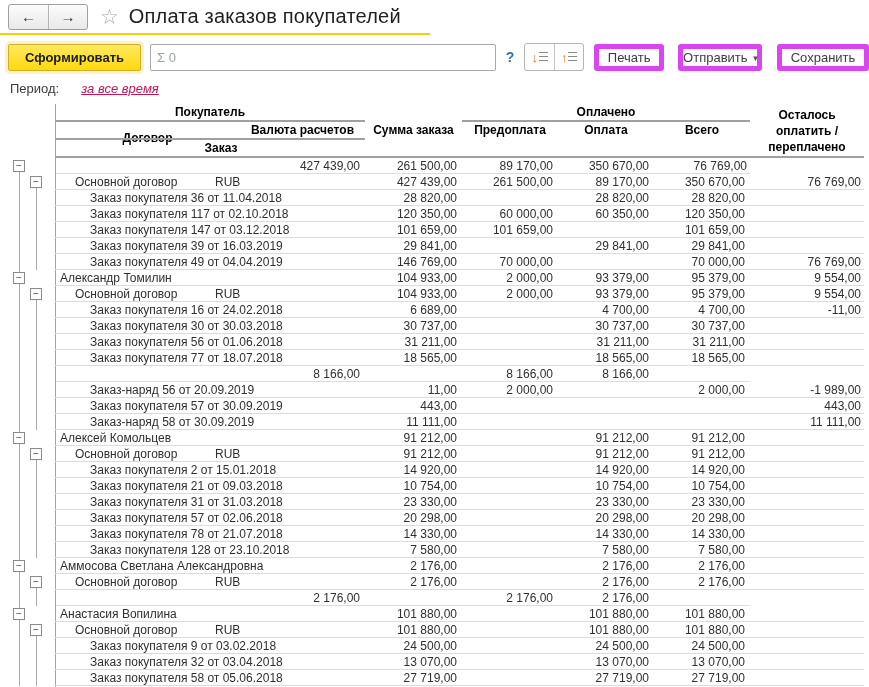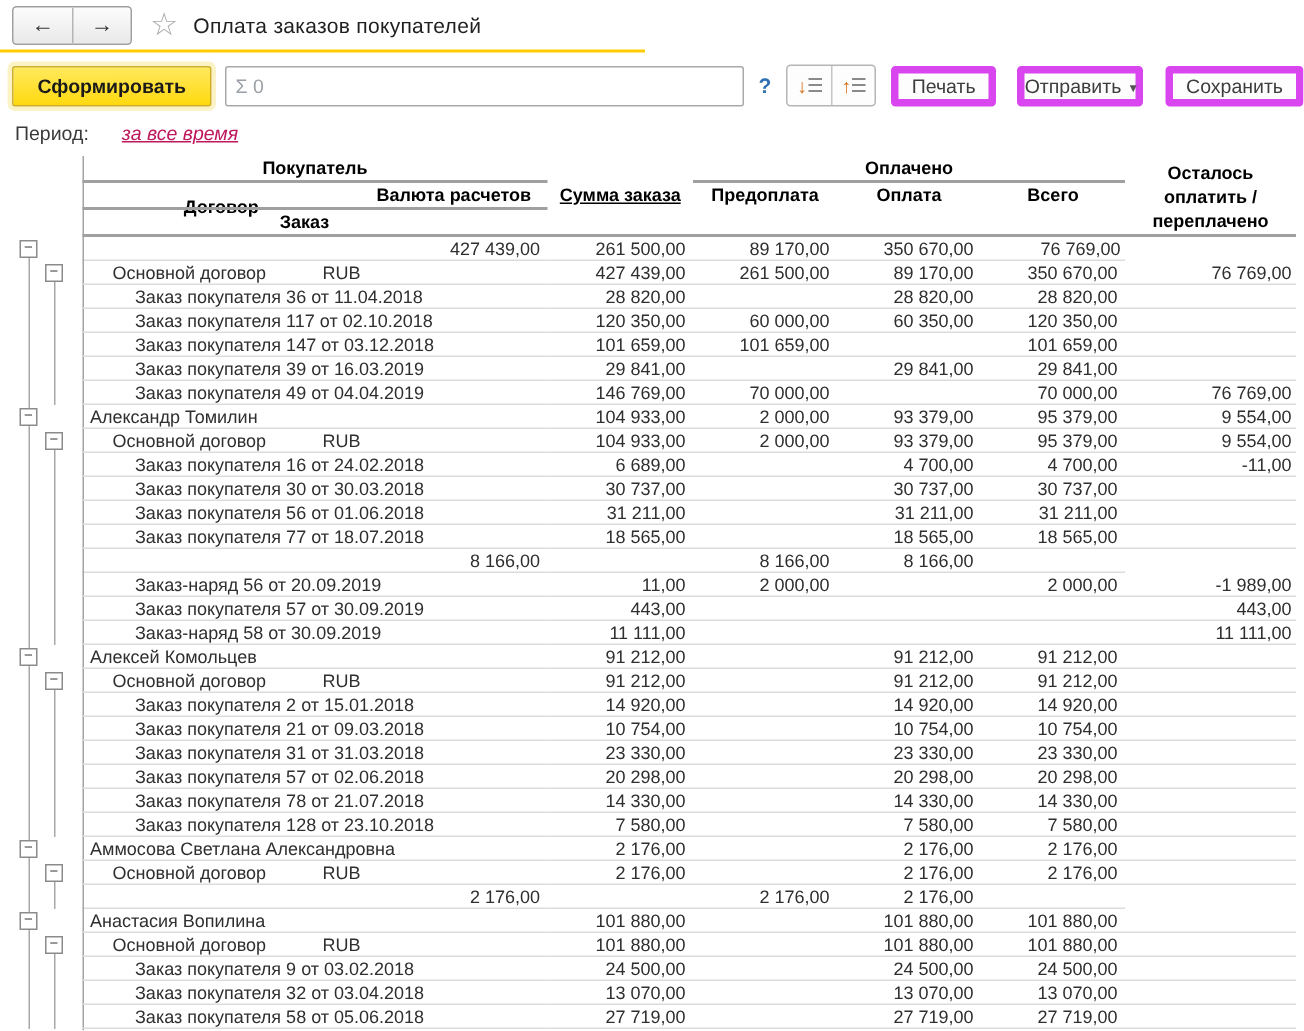--- a/index.html
+++ b/index.html
@@ -7,21 +7,21 @@
   body {
     width:869px; height:687px; overflow:hidden; position:relative;
     font-family:"Liberation Sans","DejaVu Sans",sans-serif; color:#2f2f2f;
   }
   
   .titlebar { display:flex; align-items:center; height:33px; padding-left:8px; }
   .navgroup { display:flex; border:1px solid #9f9f9f; border-radius:3px; overflow:hidden; background:linear-gradient(#fcfcfc,#e9e9e9); }
   .navbtn { width:39px; height:24px; border:none; background:transparent; font-size:15px; color:#333; cursor:pointer; line-height:22px; }
   .navbtn + .navbtn { border-left:1px solid #b5b5b5; }
   .star { font-size:21px; color:#a9a9a9; margin:0 10px 0 12px; line-height:24px; }
-  .page-title { font-size:14px; color:#1f1f1f; letter-spacing:.2px; }
+  .page-title { font-size:20px; color:#1f1f1f; letter-spacing:.2px; }
   .title-underline { position:absolute; left:0; top:33px; width:430px; height:2px; background:#fc0; }
   
   .toolbar { display:flex; align-items:center; margin-top:10px; padding-left:8px; height:28px; }
   .btn { height:27px; background:#fdfdfd; border:5px solid #d946ef; border-radius:3px; color:#3d3d3d; font-size:13px; font-family:inherit; cursor:pointer; }
   .btn-primary {
     height:27px; padding:0 16px; font-size:13px; font-weight:bold; color:#1a1a1a; cursor:pointer;
     background:linear-gradient(#ffe95e,#ffd90f); border:1px solid #cfae29; border-radius:2px;
     box-shadow:0 0 0 3px #fbf3c6; margin-right:9px; font-family:inherit;
   }
   .sum-input { width:346px; height:27px; border:1px solid #a9a9a9; border-radius:2px; padding:0 6px; font-size:13px; font-family:inherit; color:#333; }
@@ -40,22 +40,22 @@
   .period { margin:10px 0 0 10px; font-size:13px; color:#3a3a3a; }
   .period a { color:#be185d; text-decoration:underline; margin-left:22px; cursor:pointer;font-style:italic; }
   
   .report { position:absolute; left:0; top:104px; width:869px; height:583px; }
   .vline-left { position:absolute; left:55px; top:0; bottom:0; width:1px; background:#a3a3a3; }
   .rheader { position:relative; height:54px; font-size:12px; font-weight:bold; color:#000000; }
   .rheader > div { position:absolute; display:flex; align-items:center; justify-content:center; white-space:nowrap; }
   .h-pok { left:55px; width:310px; top:0; height:16px; }
   .h-dog { left:55px; width:185px; top:18px; height:32px; }
   .h-val { left:240px; width:125px; top:18px; height:16px; }
-  .h-zak { left:48px; width:310px; top:36px; height:16px; }
-  .h-sum { left:365px; width:97px; top:0; height:52px;text-decoration:underline; }
+  .h-zak { left:66px; width:310px; top:36px; height:16px; }
+  .h-sum { left:365px; width:97px; top:0; height:52px; }
   .h-opl { left:462px; width:288px; top:0; height:16px; }
   .h-pre { left:462px; width:96px; top:18px; height:16px; }
   .h-pay { left:558px; width:96px; top:18px; height:16px; }
   .h-vse { left:654px; width:96px; top:18px; height:16px; }
   .h-ost { left:750px; width:114px; top:2px; height:50px; flex-direction:column; line-height:16px; justify-content:flex-start; }
   .hline { position:absolute; height:2px !important; background:#a0a0a0; }
   .hlA { left:55px; width:310px; top:16px; }
   .hlB { left:55px; width:310px; top:34px; }
   .hlC { left:462px; width:288px; top:16px; }
   .hlBot { left:55px; width:809px; top:52px; }

